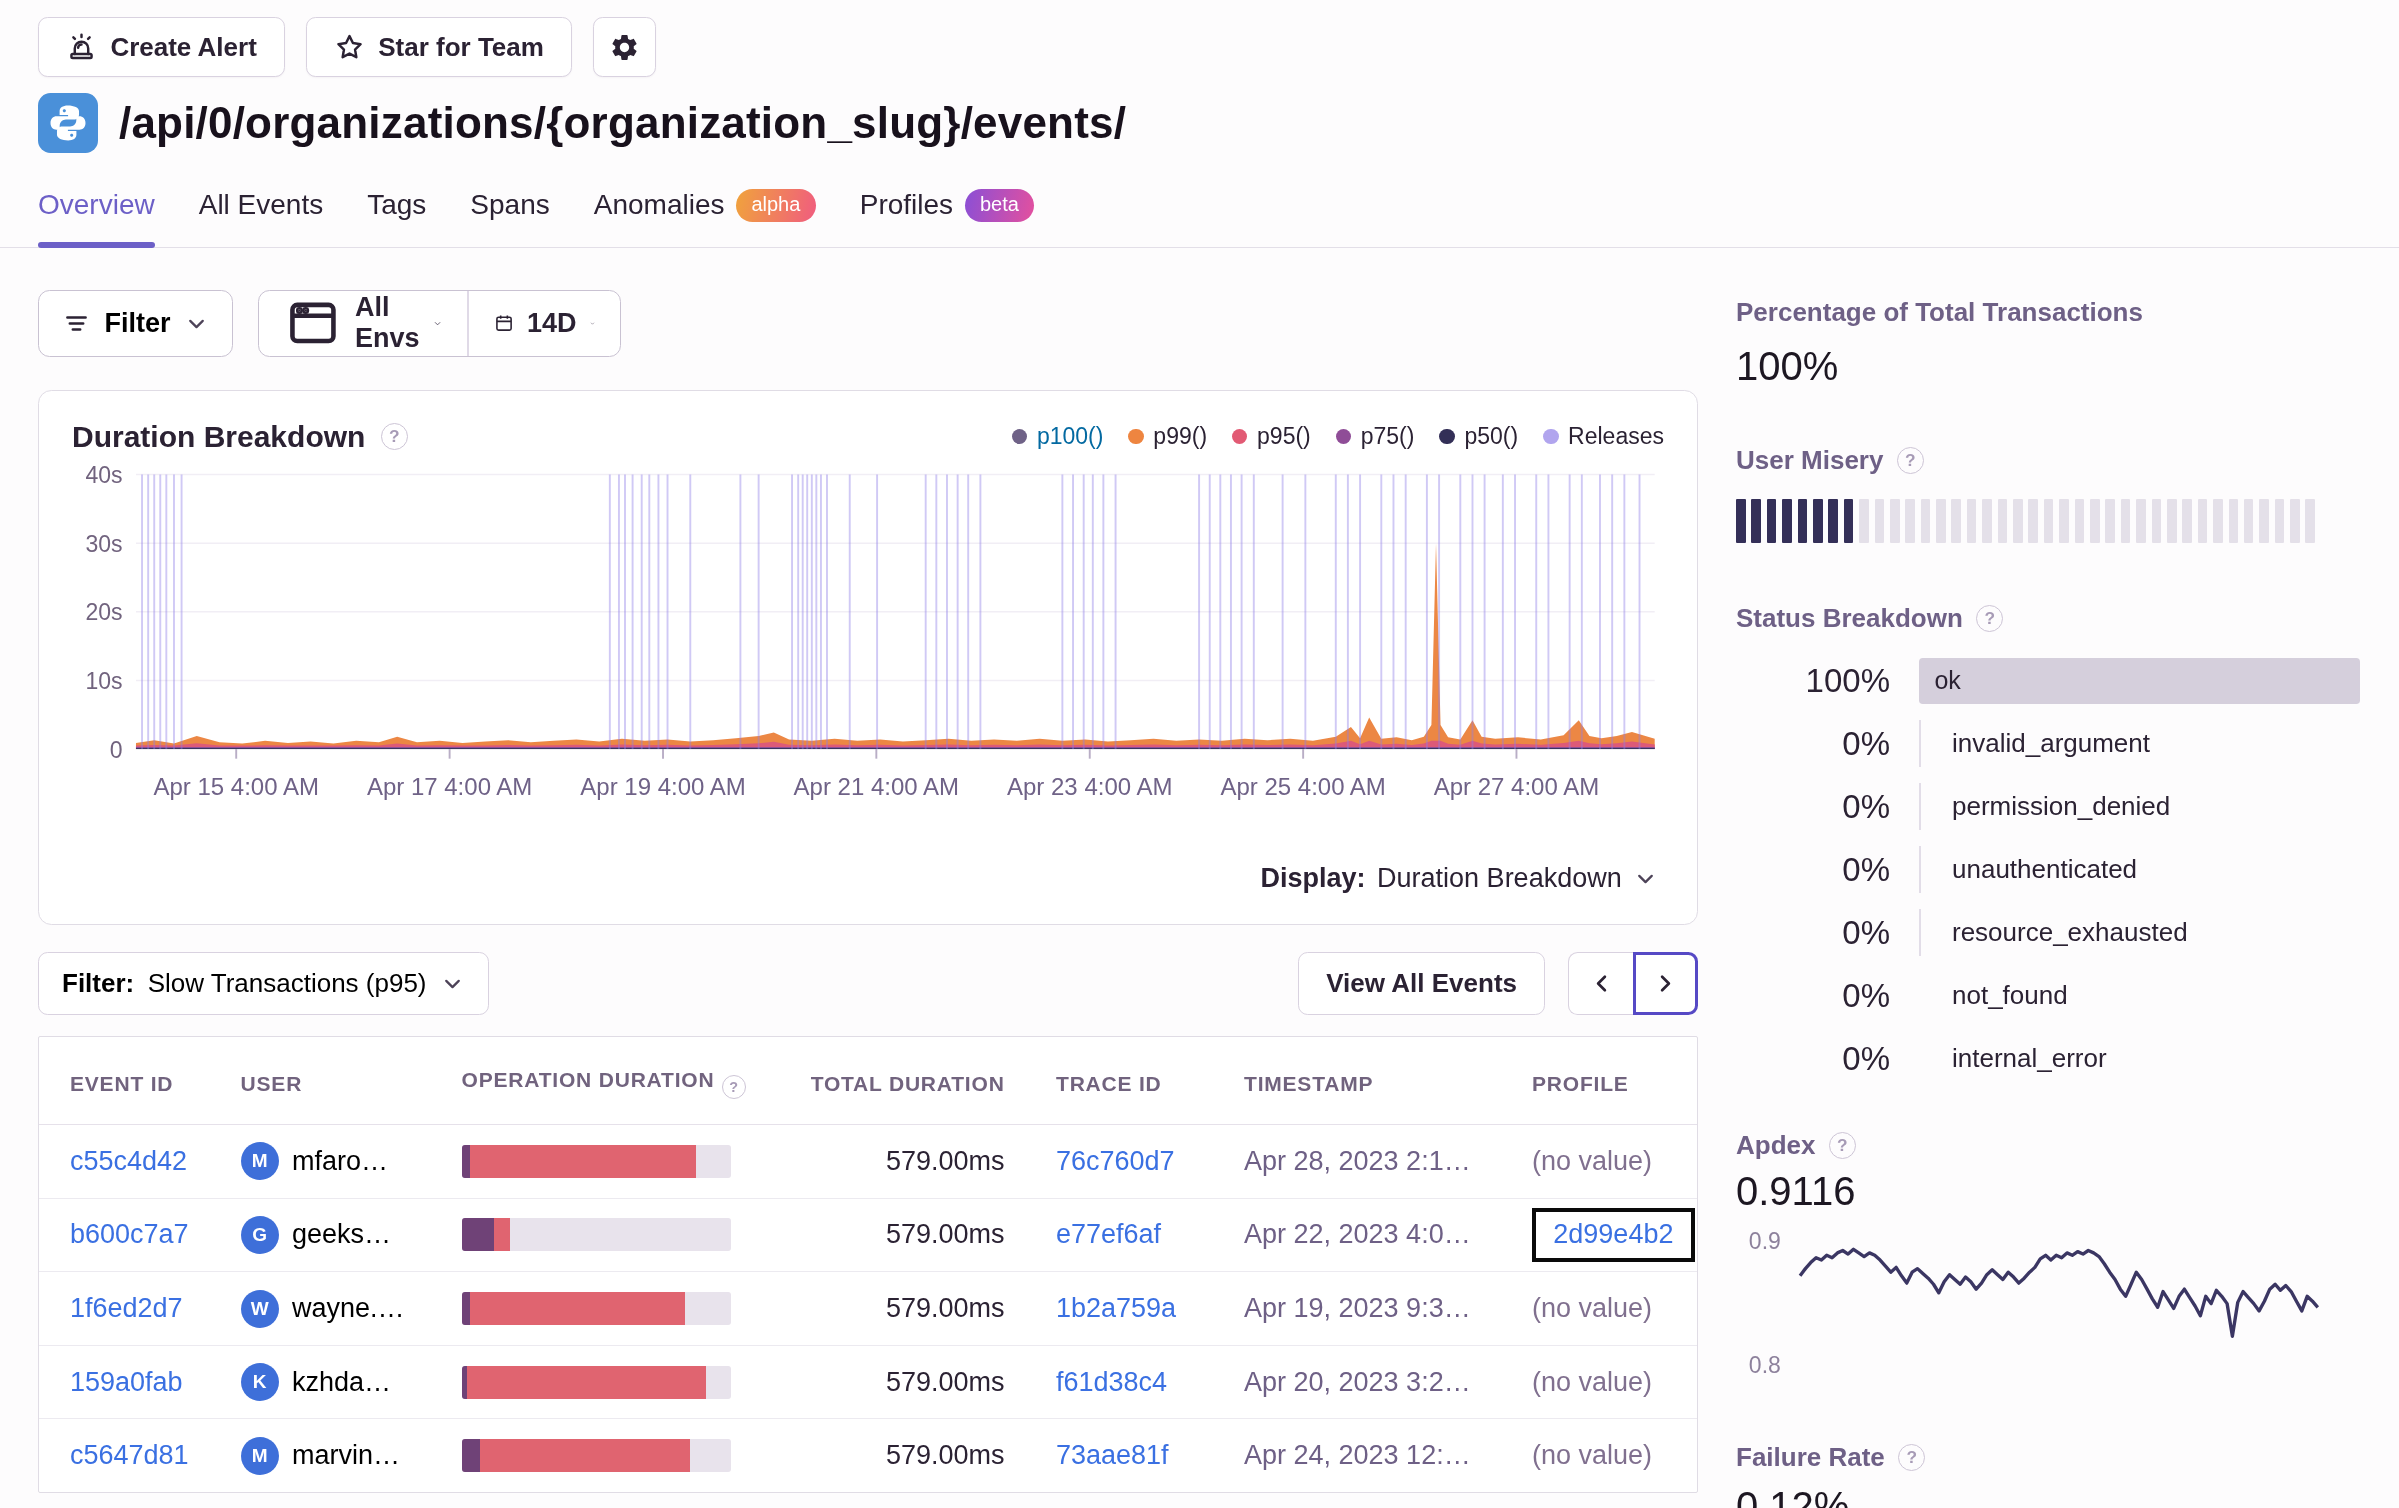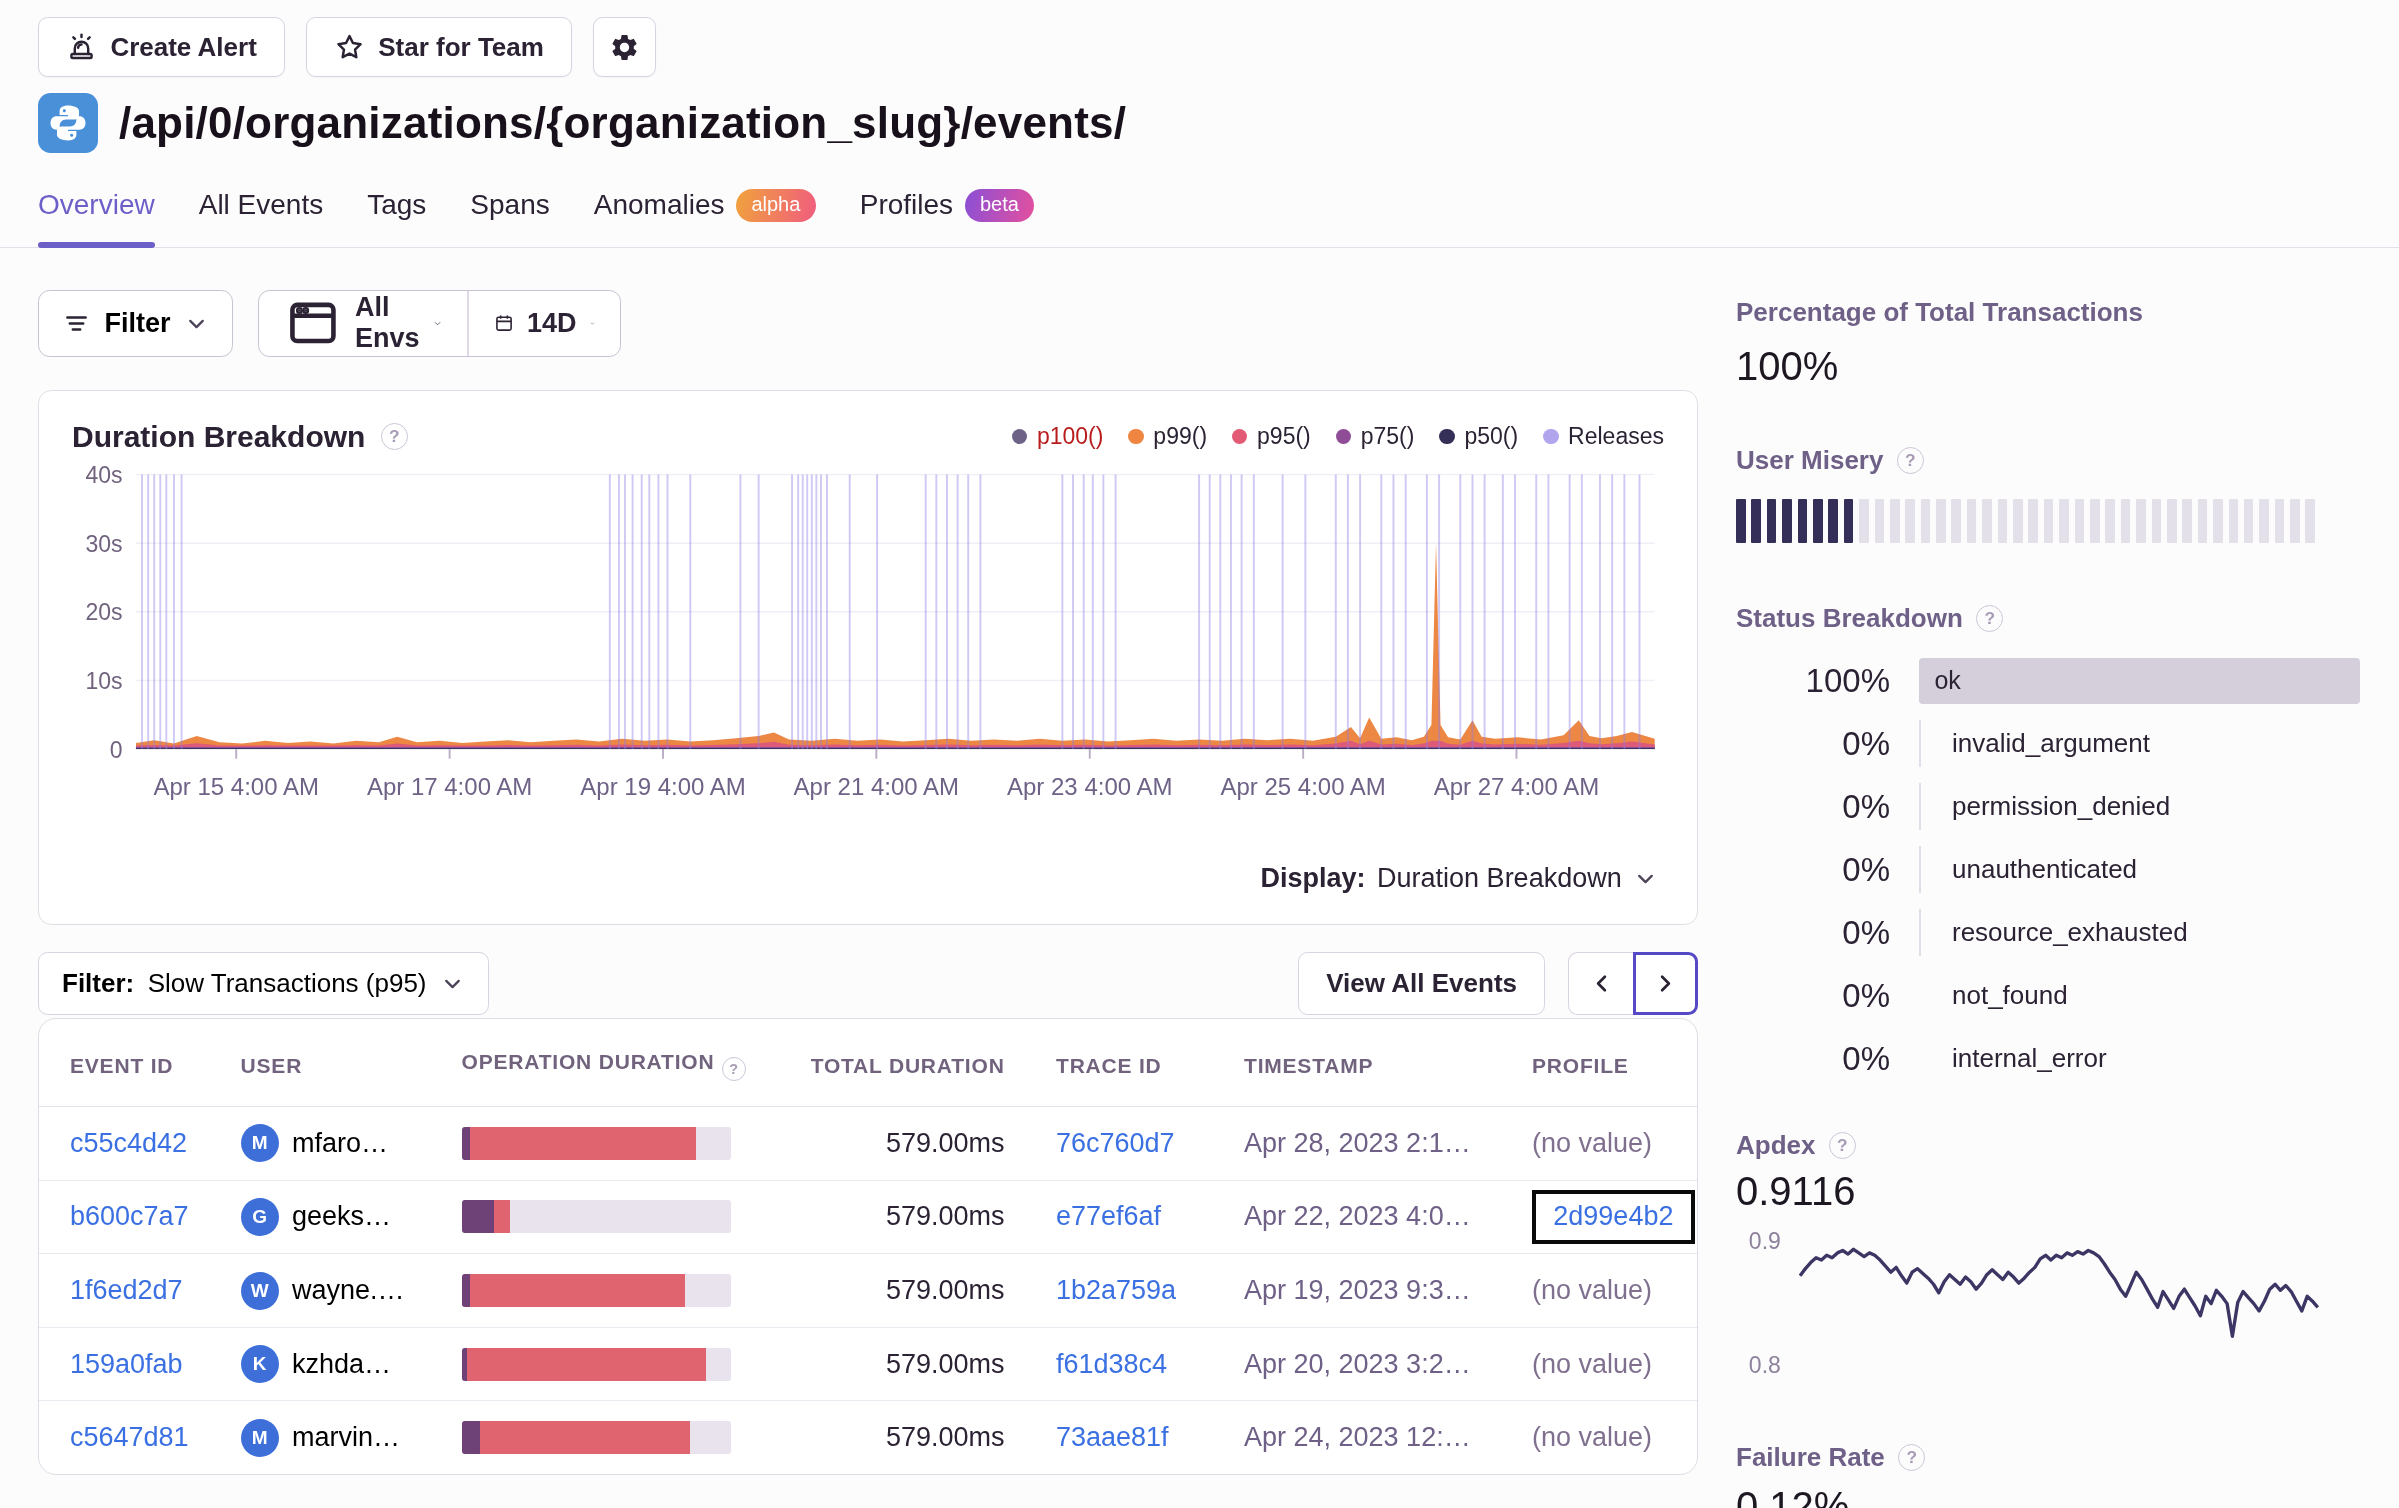--- a/index.html
+++ b/index.html
@@ -65,21 +65,21 @@
   .panel { margin-top:33px; background:#fff; border:1.4px solid #e0dce5; border-radius:13.4px;
     padding:29px 33px 17.3px; }
   .panel-head { display:flex; justify-content:space-between; align-items:center; }
   .panel-title { display:flex; align-items:center; gap:15.4px; font-size:30px; font-weight:700; color:#2b2233; }
   .help { width:27px; height:27px; border:1.9px solid #cdc5d6; border-radius:50%; color:#a79bb6;
     font-size:17.3px; font-weight:700; display:inline-flex; align-items:center; justify-content:center;
     cursor:pointer; flex:none; }
   .legend { display:flex; align-items:center; gap:25px; font-size:23px; color:#2b2233; }
   .legend-item { display:inline-flex; align-items:center; gap:9.6px; cursor:pointer; }
   .legend-dot { width:15.4px; height:15.4px; border-radius:50%; display:inline-block; }
-  .legend-item.muted .legend-label { color:#b91c1c; }
+  .legend-item.muted .legend-label { color:#0369a1; }
   .dchart { display:block; margin-top:9.6px; }
   .dchart text.ax  { font-size:24px; fill:#71637e; }
   .dchart text.axx { font-size:25px; fill:#6f6287; }
   .display-row { display:flex; justify-content:flex-end; align-items:center; gap:11.5px;
     font-size:27px; padding:15.4px 5.8px 13.4px; }
   .display-label { font-weight:700;margin-left:36px; }
   .display-value { color:#2b2233; }
   .display-dd { display:inline-flex; align-items:center; gap:11.5px; cursor:pointer; }
 
   
@@ -91,21 +91,21 @@
   .btn-plain { height:63px; padding:0 27px; background:#fff; border:1.4px solid #d9d2e0;
     border-radius:9.6px; font-size:26px; font-weight:700; color:#2b2233; cursor:pointer; }
   .pager { display:inline-flex; }
   .pg { width:65px; height:63px; background:#fff; border:1.4px solid #d9d2e0; display:inline-flex;
     align-items:center; justify-content:center; cursor:pointer; }
   .pg svg { width:27px; height:27px; }
   .pg.prev { border-radius:9.6px 0 0 9.6px; border-right:none; }
   .pg.next { border-radius:0 9.6px 9.6px 0; border:3.8px solid #5649c5; }
 
   
-  .tbl-wrap { margin-top:3px; background:#fff; border:1.4px solid #e0dce5; border-radius:18px; overflow:hidden; }
+  .tbl-wrap { margin-top:21px; background:#fff; border:1.4px solid #e0dce5; border-radius:2px; overflow:hidden; }
   table { width:100%; border-collapse:collapse; table-layout:fixed; }
   col.c1{width:192px} col.c2{width:221px} col.c3{width:331px} col.c4{width:235px}
   col.c5{width:197px} col.c6{width:279px} col.c7{width:auto}
   thead th { font-size:21px; font-weight:700; letter-spacing:0.8px; color:#71637e; text-align:left;
     padding:31px 9.6px 25px; border-bottom:1.4px solid #e6e1ea; white-space:nowrap; }
   thead th:first-child { padding-left:31px; }
   thead th .help { width:24px; height:24px; font-size:14.4px; vertical-align:-4.8px; margin-left:7.7px; }
   th.num, td.num { text-align:right; padding-right:13.4px !important; }
   th.c5h { padding-left:38px !important; } td.c5d { padding-left:38px !important; }
   th.c6h { padding-left:29px !important; } td.c6d { padding-left:29px !important; }

